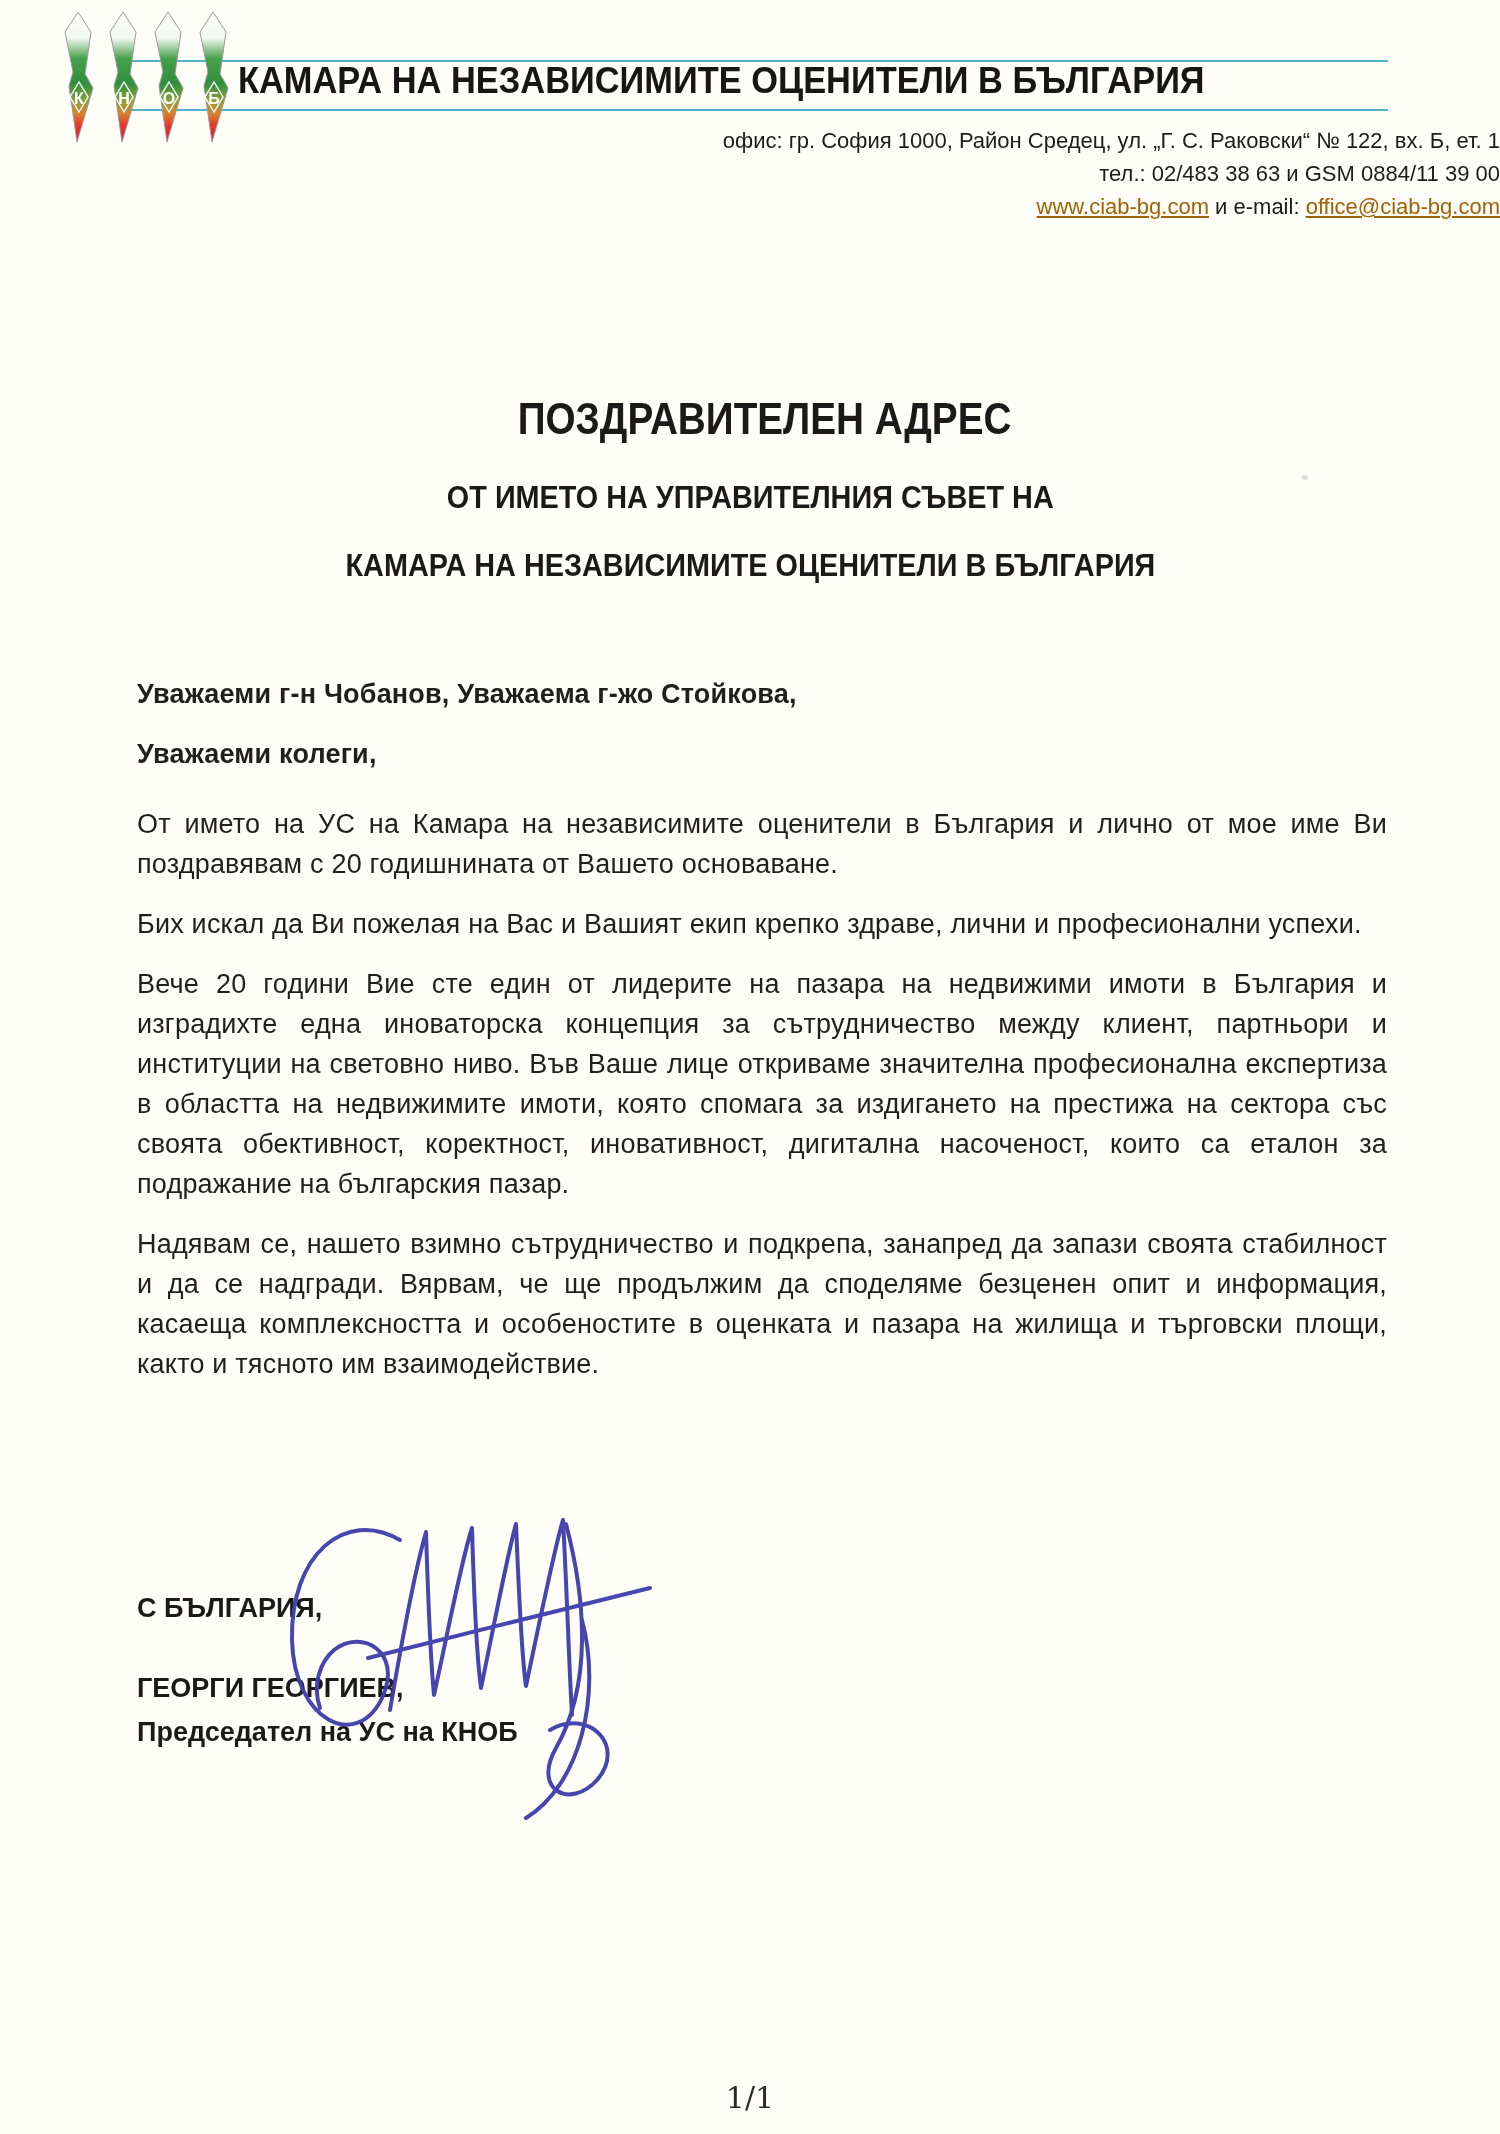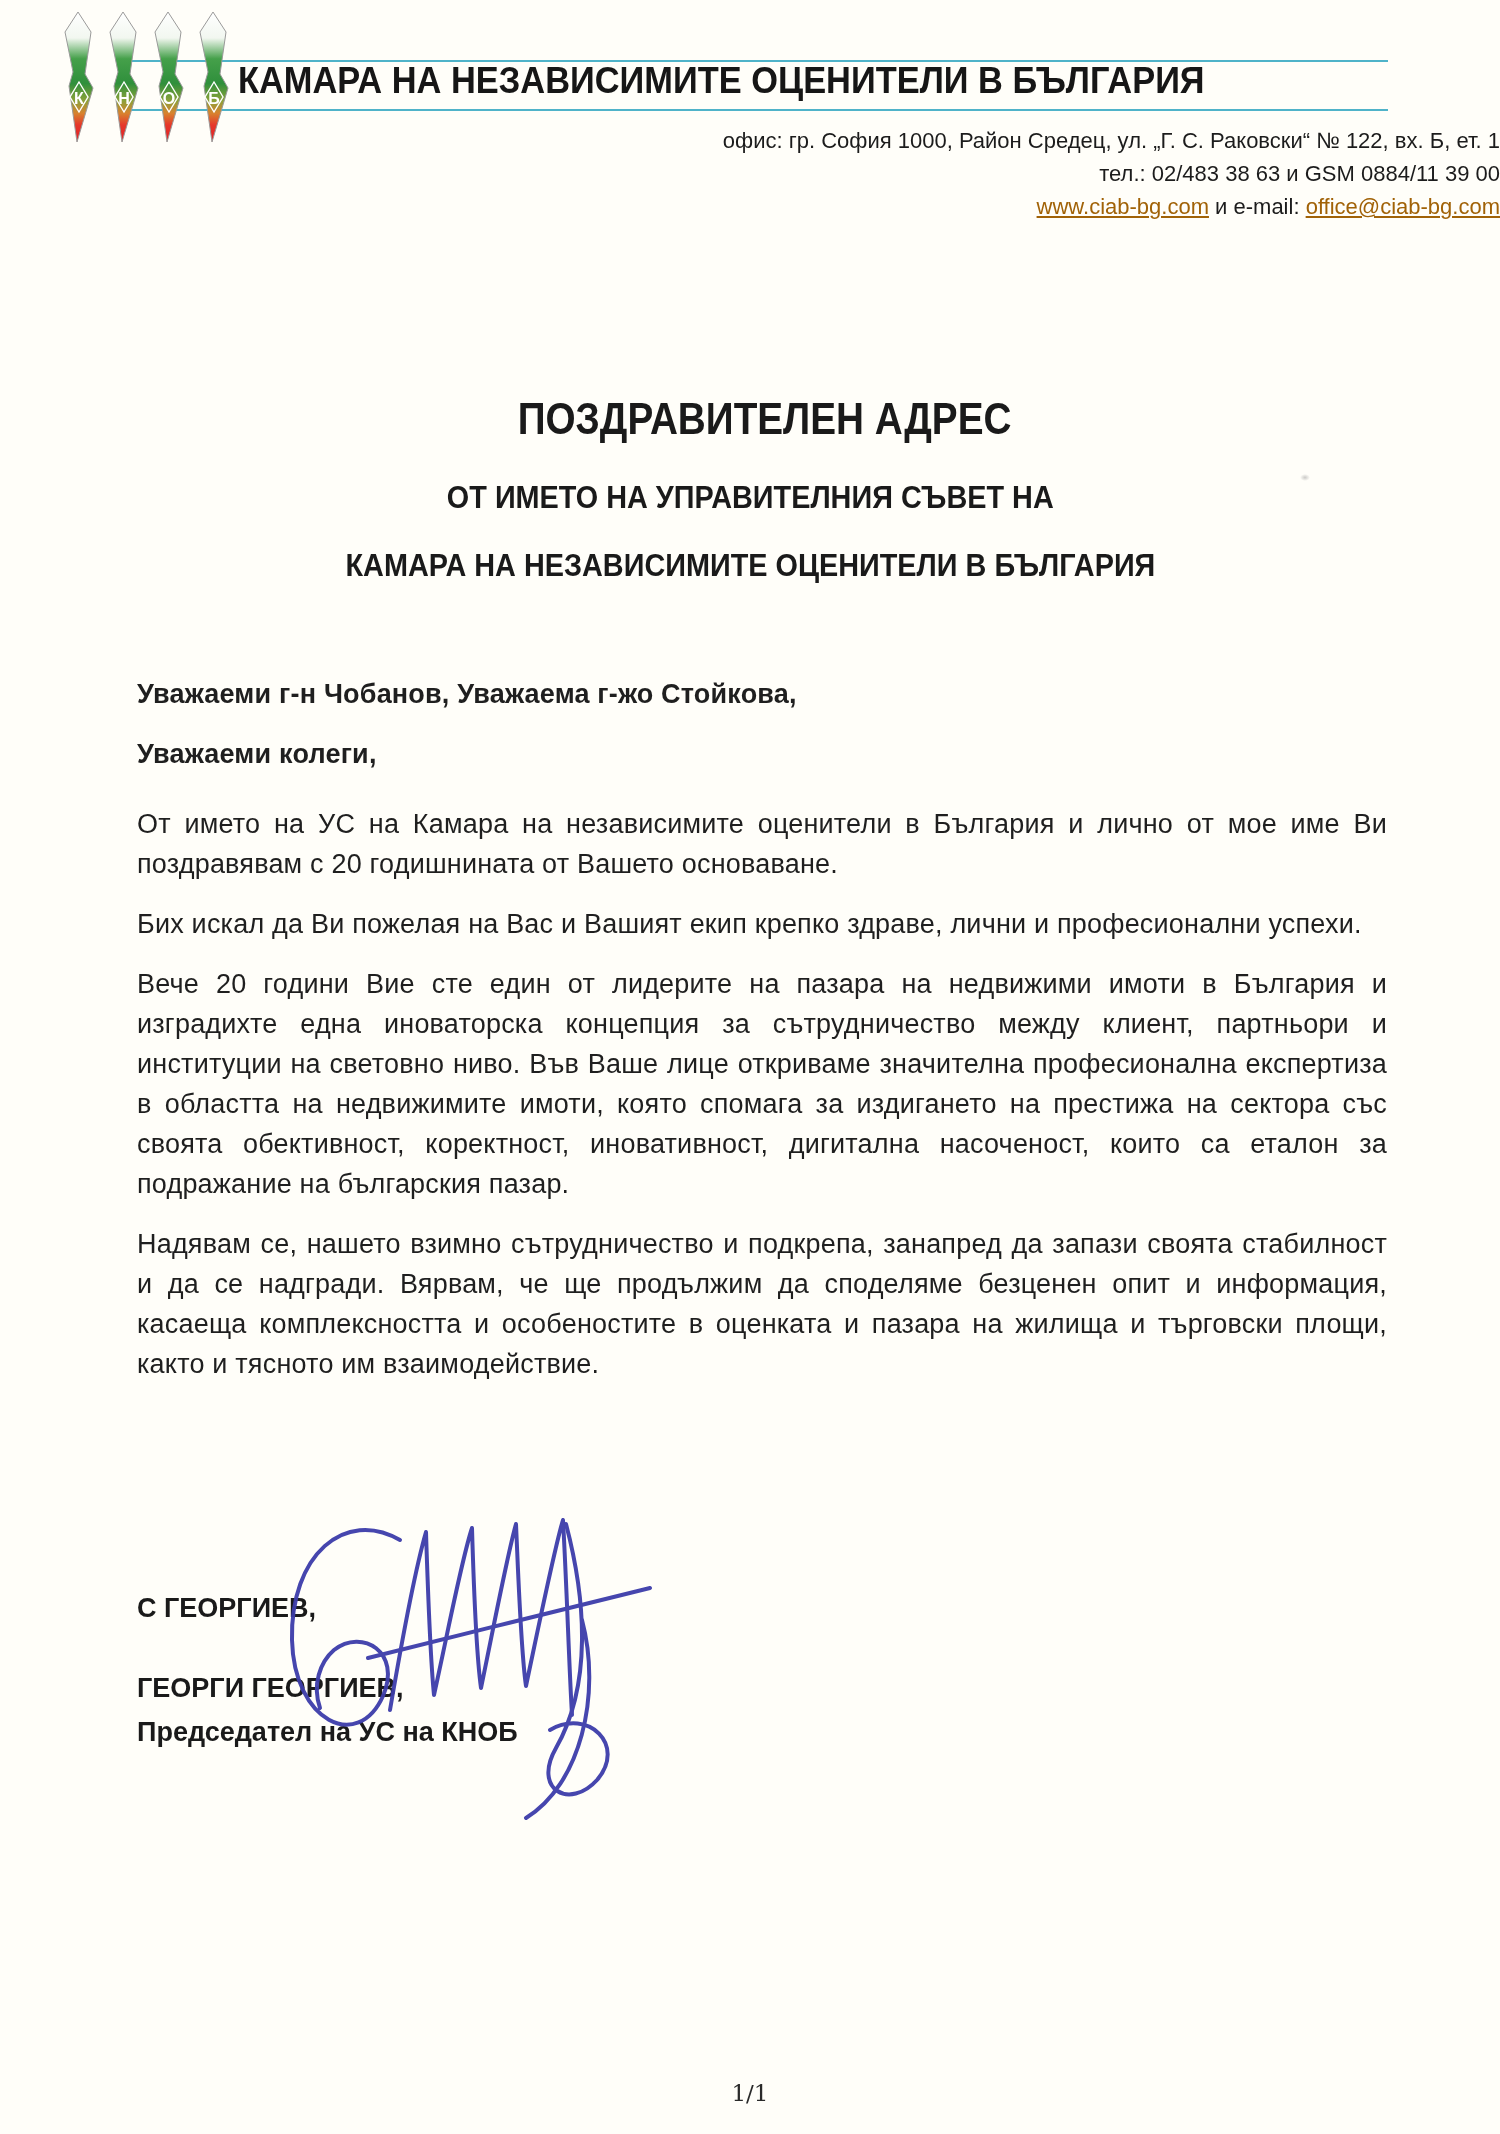--- a/index.html
+++ b/index.html
@@ -43,21 +43,21 @@
   .letter p.para { line-height:40px; text-align:justify; margin:0 0 20px 0; }
   
   .signoff { position:absolute; left:137px; top:1592px; font-weight:700;
              font-size:27px; color:#1a1a1a; }
   .signoff .regards { margin:0 0 42px 0; line-height:32px; }
   .signoff .name, .signoff .role { line-height:44px; }
   
   .signature { position:absolute; left:250px; top:1500px; width:430px; height:335px; z-index:3; }
   
   .page-number { position:absolute; top:2080px; left:0; width:100%; text-align:center;
-                 font-family:"DejaVu Serif", serif; font-size:23px; color:#2a2a2a; }
+                 font-family:"DejaVu Serif", serif; font-size:30px; color:#2a2a2a; }
   
   .speck { position:absolute; left:1300px; top:474px; width:10px; height:7px;
            background:radial-gradient(ellipse at center,#8a8a8a 0%, rgba(170,170,170,0) 70%);
            border-radius:50%; opacity:.45; }
 </style>
 </head>
 <body>
 
 <div class="page">
 
@@ -131,21 +131,21 @@
   <div class="letter">
     <div class="greet greet1">Уважаеми г-н Чобанов, Уважаема г-жо Стойкова,</div>
     <div class="greet greet2">Уважаеми колеги,</div>
     <p class="para">От името на УС на Камара на независимите оценители в България и лично от мое име Ви поздравявам с 20 годишнината от Вашето основаване.</p>
     <p class="para">Бих искал да Ви пожелая на Вас и Вашият екип крепко здраве, лични и професионални успехи.</p>
     <p class="para">Вече 20 години Вие сте един от лидерите на пазара на недвижими имоти в България и изградихте една иноваторска концепция за сътрудничество между клиент, партньори и институции на световно ниво. Във Ваше лице откриваме значителна професионална експертиза в областта на недвижимите имоти, която спомага за издигането на престижа на сектора със своята обективност, коректност, иновативност, дигитална насоченост, които са еталон за подражание на българския пазар.</p>
     <p class="para">Надявам се, нашето взимно сътрудничество и подкрепа, занапред да запази своята стабилност и да се надгради. Вярвам, че ще продължим да споделяме безценен опит и информация, касаеща комплексността и особеностите в оценката и пазара на жилища и търговски площи, както и тясното им взаимодействие.</p>
   </div>
 
   <div class="signoff">
-    <div class="regards">С ГЕОРГИЕВ,</div>
+    <div class="regards">С БЪЛГАРИЯ,</div>
     <div class="name">ГЕОРГИ ГЕОРГИЕВ,</div>
     <div class="role">Председател на УС на КНОБ</div>
   </div>
 
   <svg class="signature" viewBox="0 0 430 335">
     <g fill="none" stroke="#3d3daa" stroke-width="4" stroke-linecap="round" stroke-linejoin="round" opacity="0.95">
       <path d="M 150,40 C 95,8 40,55 42,140 C 44,222 108,252 133,196 C 152,152 112,128 84,150 C 70,162 62,185 70,208"></path>
       <path d="M 140,210 C 152,140 165,70 176,32 C 178,95 180,155 184,195 C 200,122 212,58 222,28 C 224,96 226,152 231,188 C 246,115 258,52 266,24 C 269,92 271,152 276,186 C 292,110 305,46 313,20 C 317,92 319,165 322,215"></path>
       <path d="M 118,158 C 205,136 320,108 400,88"></path>
       <path d="M 316,24 C 336,100 342,185 306,248 C 282,290 320,310 347,280 C 377,245 338,208 300,230"></path>

